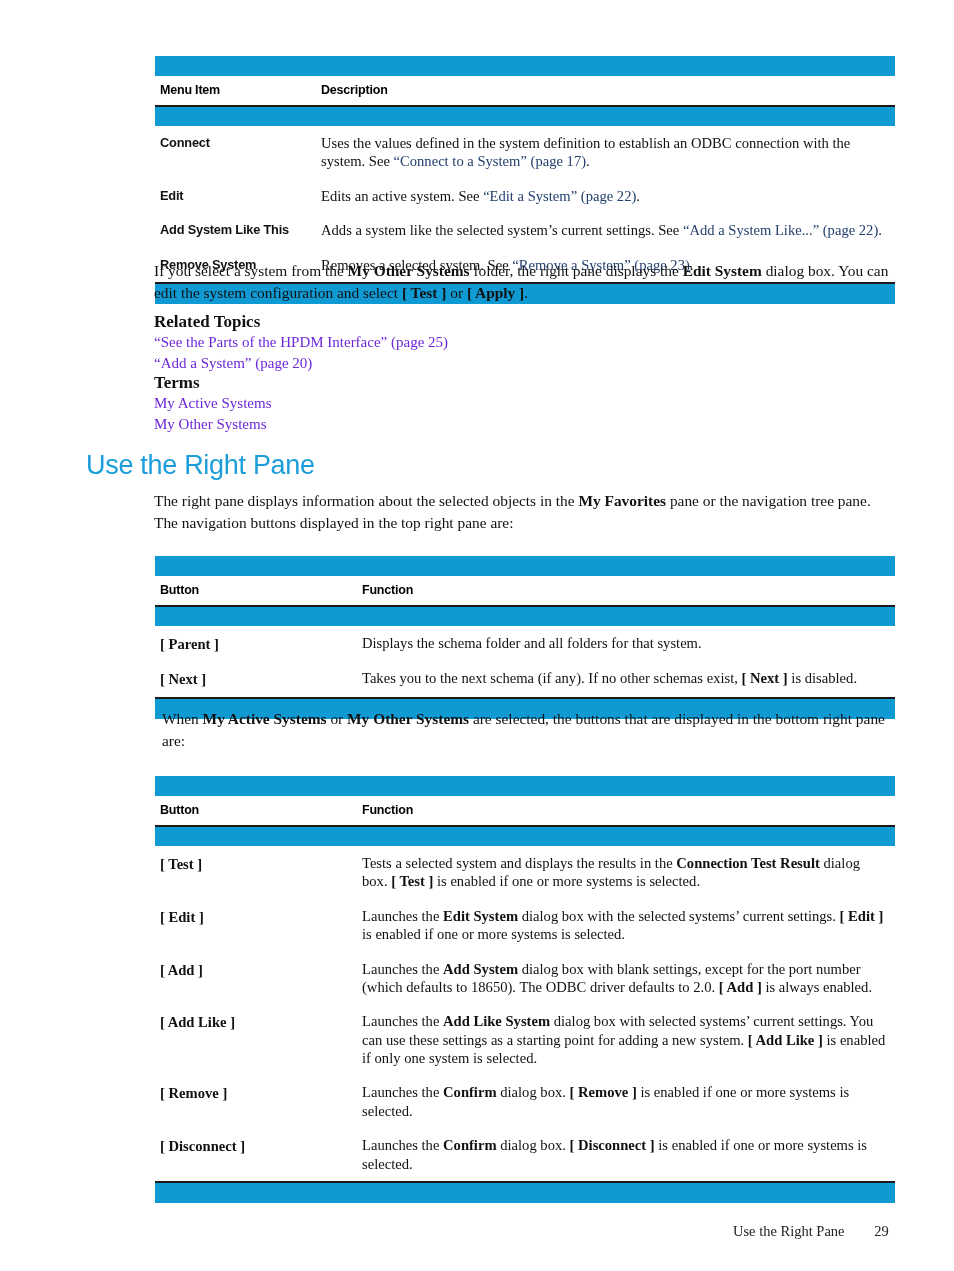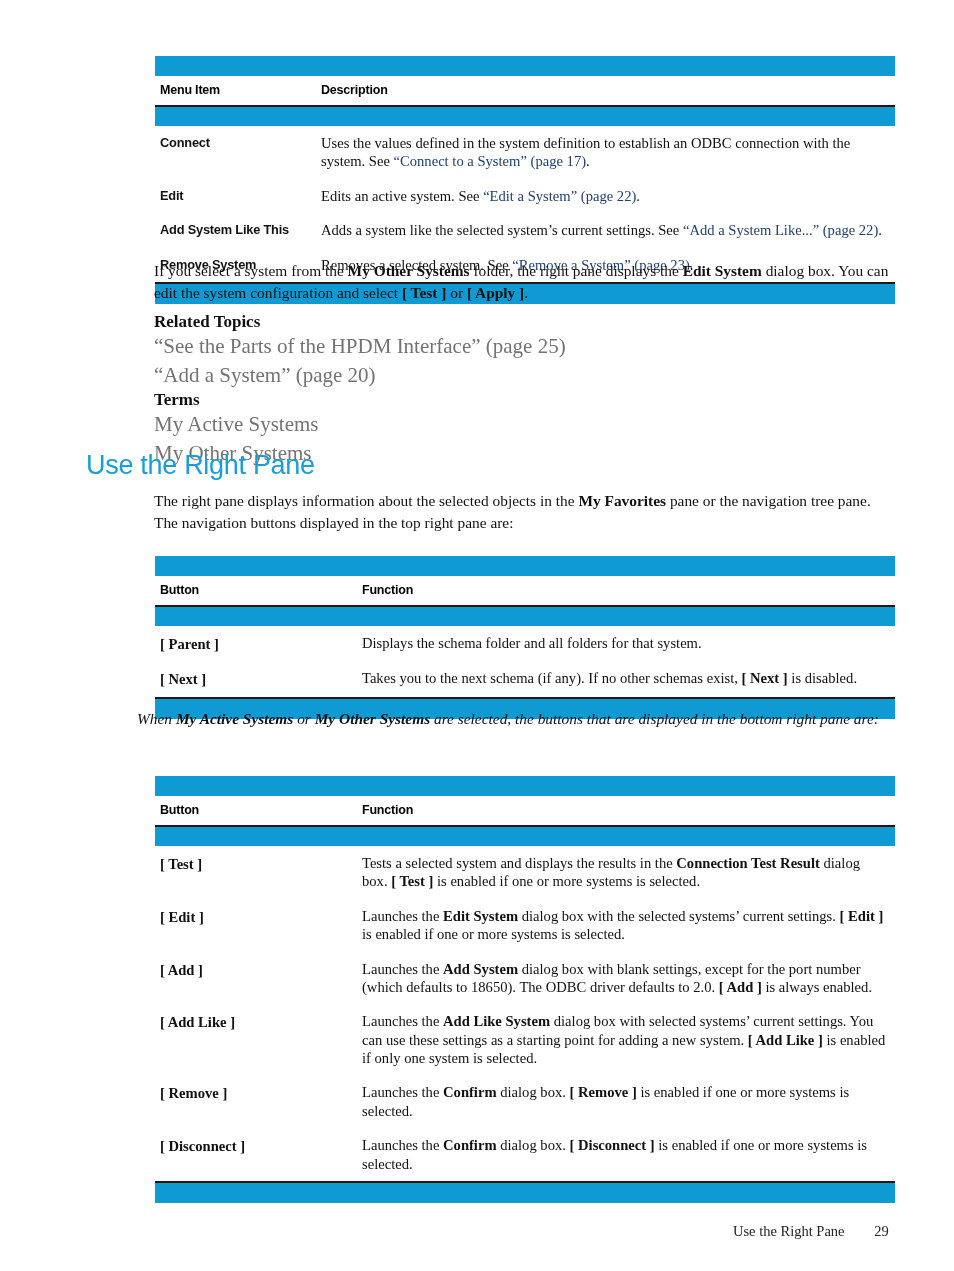--- a/index.html
+++ b/index.html
@@ -102,22 +102,22 @@
   }
   .subhead {
     font-family: "Liberation Serif", "DejaVu Serif", serif;
     font-weight: bold;
     font-size: 17px;
     color: #111;
     display: block;
   }
   .relline {
     display: block;
-    color: #737373;
-    font-size: 21px;
+    color: #6d28d9;
+    font-size: 15px;
     line-height: 1.38;
   }
 
   
   .footer {
     position: absolute;
     font-size: 14.5px;
     color: #222;
   }
   .footer .ftitle { margin-right: 26px; }
@@ -211,21 +211,21 @@
           <td class="col-desc"><span>Takes you to the next schema (if any). If no other schemas exist, </span><b>[ Next ]</b><span> is disabled.</span></td>
         </tr>
       </tbody>
     <tbody>
       <tr>
         <td class="rule-bottom" colspan="2"></td>
       </tr>
     </tbody>
   </table>
 
-  <p class="para" style="left:137px; top:708px; width:744px; margin:0;font-style:italic;"><span>When </span><b>My Active Systems</b><span> or </span><b>My Other Systems</b><span> are selected, the buttons that are displayed in the bottom right pane are:</span></p>
+  <p class="para" style="left:162px; top:708px; width:744px; margin:0;"><span>When </span><b>My Active Systems</b><span> or </span><b>My Other Systems</b><span> are selected, the buttons that are displayed in the bottom right pane are:</span></p>
 
   <table class="doc-table" id="tbl-bottom" style="left:155px; top:776px; width:740px;">
     <colgroup>
         <col style="width:202px">
         <col style="width:538px">
       </colgroup>
     <tbody>
       <tr>
         <td class="rule-top" colspan="2"></td>
       </tr>

